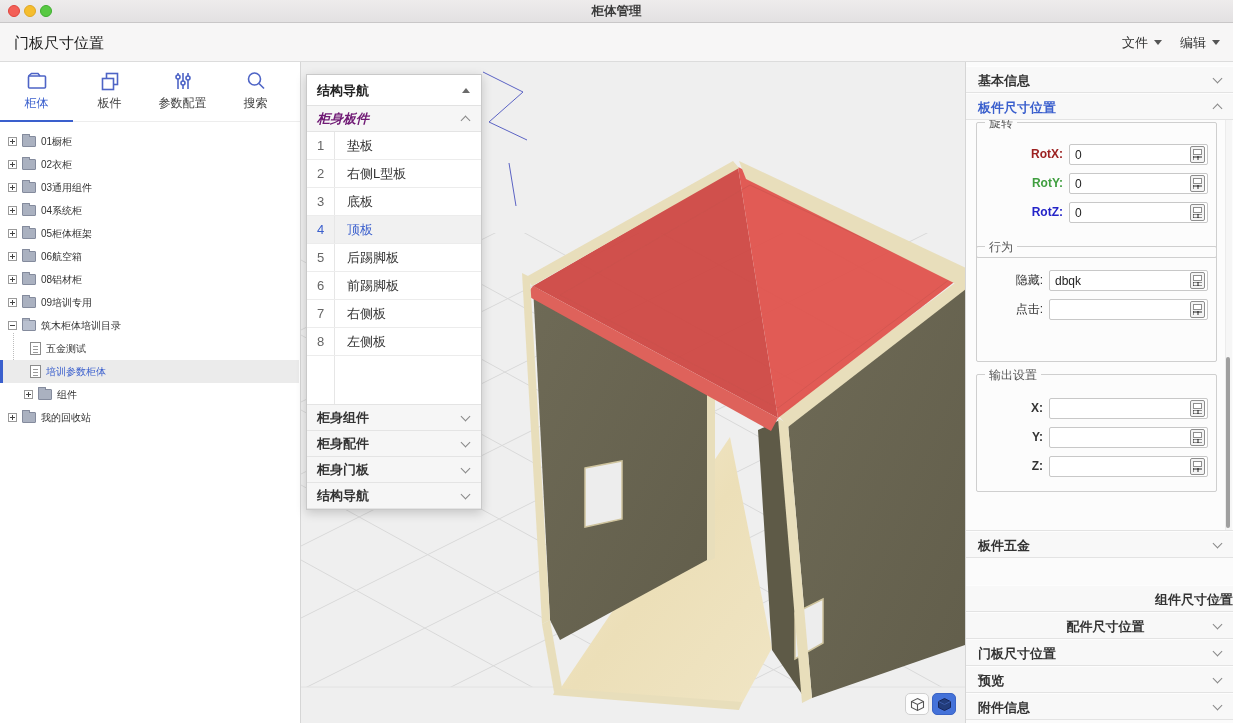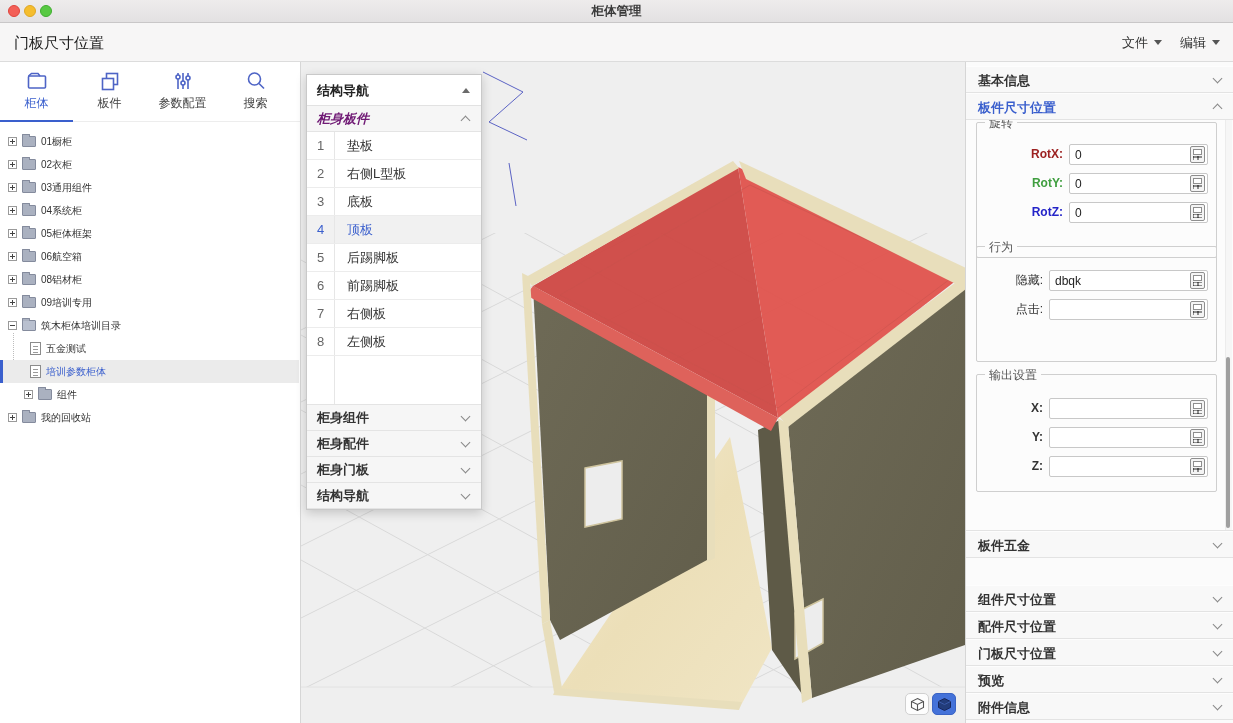--- a/index.html
+++ b/index.html
@@ -430,18 +430,18 @@
         </div>
     </div>
 
     <div class="vscroll-track">
       <div class="vscroll-thumb"></div>
     </div>
   </div>
 
   <div class="acc" style="top:469px;"><span>板件五金</span><span class="chev down"></span></div>
   <div class="acc" style="top:496px;margin-top:28px;"><span>板件封边</span><span class="chev down"></span></div>
-  <div class="acc" style="top:523px;"><span>组件尺寸位置</span><span class="chev down"></span></div>
-  <div class="acc" style="top:550px;"><span>配件尺寸位置</span><span class="chev down"></span></div>
+  <div class="acc" style="top:523px;text-align:right;"><span>组件尺寸位置</span><span class="chev down"></span></div>
+  <div class="acc" style="top:550px;text-align:center;"><span>配件尺寸位置</span><span class="chev down"></span></div>
   <div class="acc" style="top:577px;"><span>门板尺寸位置</span><span class="chev down"></span></div>
   <div class="acc" style="top:631px;"><span>附件信息</span><span class="chev down"></span></div>
   <div class="acc" style="top:604px;"><span>预览</span><span class="chev down"></span></div>
 </div>
 
 </body></html>

